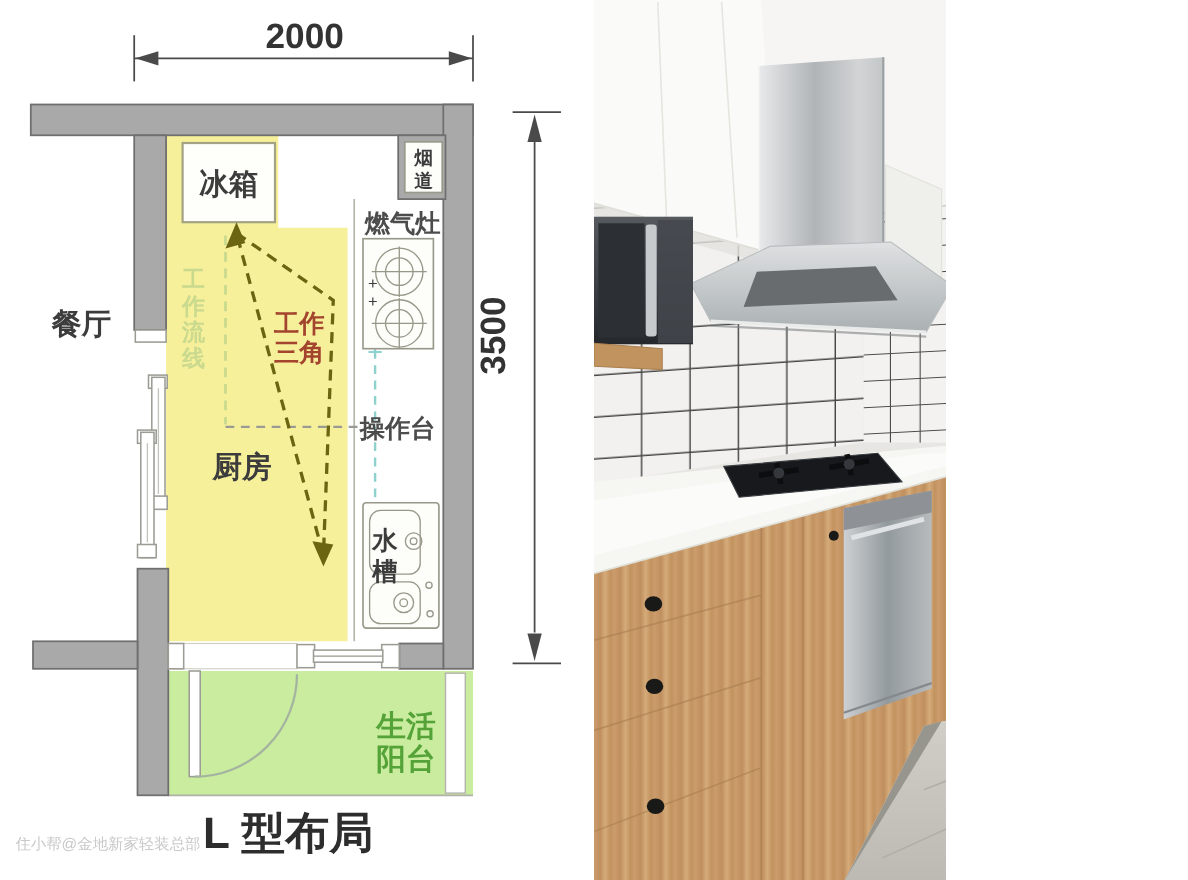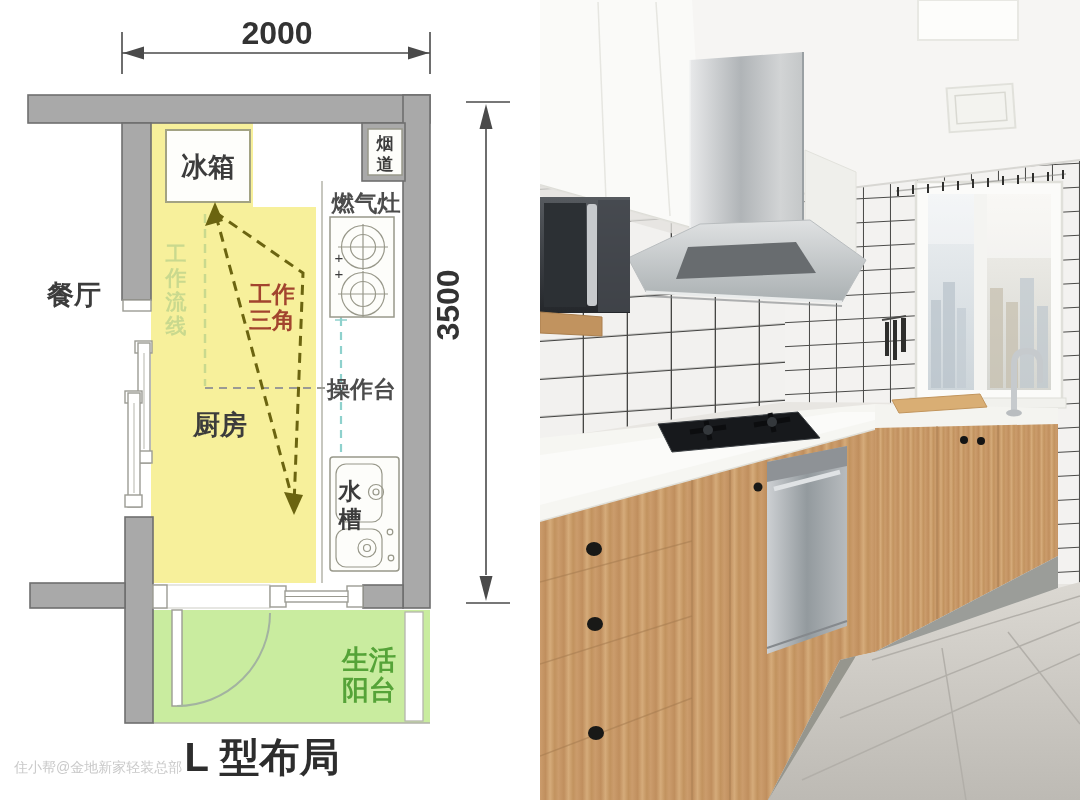--- a/index.html
+++ b/index.html
@@ -1,16 +1,16 @@
 <!DOCTYPE html>
 <html style="--kitchen-fill: #f7f09b; --balcony-fill: #c9ec9f; --wall-fill: #a9a9a9; --wall-stroke: #6f6f6f; --fixture-stroke: #98988a; --triangle-color: #6b6410; --triangle-label: #a2442e; --flow-line: #c9d98e; --flow-route: #8ed1cd; --balcony-label: #55a338; --text-dark: #3c3c3c; --dim-color: #4a4a4a; --watermark-color: #c9c9c9;"><head>
 <meta charset="utf-8">
 <style>
   html,body{margin:0;padding:0;background:#ffffff;}
-  .stage{position:relative;width:1080px;height:800px;overflow:hidden;background:#fff;
+  .stage{position:relative;width:860px;height:800px;overflow:hidden;background:#fff;
          font-family:"Liberation Sans",sans-serif;}
   .plan-panel{position:absolute;left:0;top:0;width:540px;height:800px;background:#fff;}
   .photo-panel{position:absolute;left:540px;top:0;width:540px;height:800px;background:#e8e6e2;}
   svg{display:block}
   svg text{font-family:"Liberation Sans",sans-serif;fill:var(--text-dark,#3c3c3c);}
   .wall{fill:var(--wall-fill,#a9a9a9);stroke:var(--wall-stroke,#6f6f6f);stroke-width:1.6;}
   .kitchen{fill:var(--kitchen-fill,#f7f09b);}
   .balcony{fill:var(--balcony-fill,#c9ec9f);}
   .fixture{fill:#fdfdfa;stroke:var(--fixture-stroke,#98988a);stroke-width:1.5;}
   .fixline{fill:none;stroke:var(--fixture-stroke,#98988a);stroke-width:1.2;}

